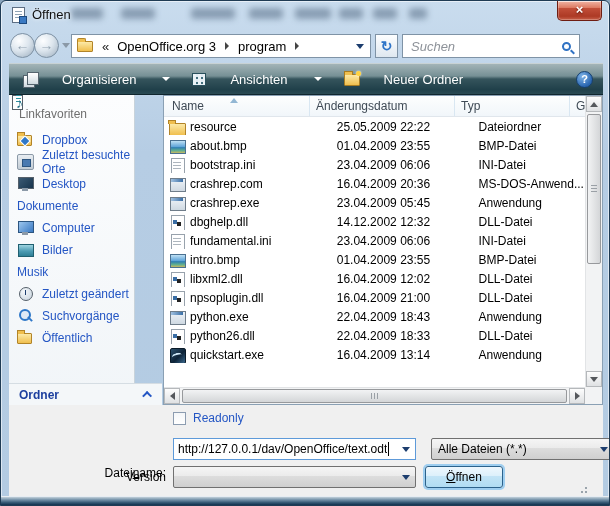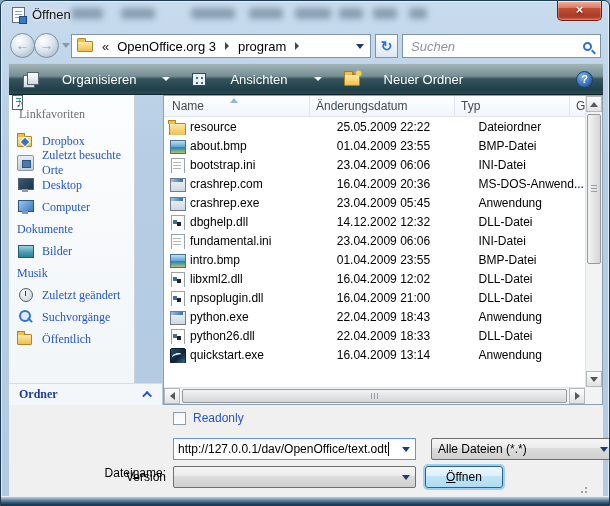--- a/index.html
+++ b/index.html
@@ -38,21 +38,21 @@
   .bc-folder{ width:16px; height:11px; margin:0 5px 0 5px; position:relative; border-radius:1px;
     background:linear-gradient(180deg,#fce9a7,#f0bf4e); border:1px solid #b28428; flex:none;}
   .bc-folder::before{ content:""; position:absolute; top:-4px; left:-1px; width:7px; height:3px; background:#f0bf4e;
     border:1px solid #b28428; border-bottom:none; border-radius:2px 2px 0 0;}
   .bc-chevrons{ color:#222; font-size:13px; margin:0 4px; }
   .bc-item{ font-size:13px; padding:0 4px; }
   .bc-sep{ border-left:4px solid #444; border-top:4px solid transparent; border-bottom:4px solid transparent; margin:0 5px; }
   .bc-dd{ margin-left:auto; margin-right:6px; border-left:4px solid transparent; border-right:4px solid transparent; border-top:5px solid #1c3d6e;}
   .refresh-btn{ position:absolute; left:366px; top:5px; width:23px; height:24px; background:linear-gradient(#fdfeff,#dfe8f0);
     border:1px solid #7f93a6; color:#2e74c8; font-size:14px; font-weight:bold; text-align:center; line-height:22px; cursor:pointer;}
-  .search-box{ position:absolute; left:393px; top:5px; width:199px; height:24px; background:#fff; border:1px solid #7f93a6;
+  .search-box{ position:absolute; left:393px; top:5px; width:178px; height:24px; background:#fff; border:1px solid #7f93a6;
     display:flex; align-items:center; padding:0 8px; cursor:text;text-align:right;}
   .search-ph{ font-style:italic; color:#8d9299; font-size:13px; }
   .mag{ margin-left:auto; position:relative; width:9px; height:9px; border:2px solid #3173c4; border-radius:50%; }
   .mag::after{ content:""; position:absolute; left:6px; top:7px; width:5px; height:2px; background:#3173c4; transform:rotate(45deg); }
 
   
   .toolbar{ position:absolute; left:0; top:34px; width:594px; height:32px;
     background:linear-gradient(180deg,#a3b4b7 0%,#769095 40%,#35545c 50%,#20404a 85%,#2a4a53 100%);
     border-top:1px solid #c8d2d4; border-bottom:1px solid #10262e;
     display:flex; align-items:center; color:#fff; font-size:13px; }
@@ -67,21 +67,21 @@
   .ic-newfolder{ width:16px; height:12px; position:relative; margin-top:2px; border-radius:1px;
     background:linear-gradient(180deg,#fce9a7,#f0bf4e); border:1px solid #a87c22; flex:none;}
   .ic-newfolder::before{ content:""; position:absolute; top:-4px; left:-1px; width:7px; height:3px; background:#f0bf4e; border:1px solid #a87c22; border-bottom:none;}
   .ic-newfolder::after{ content:""; position:absolute; right:-2px; top:-4px; width:5px; height:5px; background:#ffd23e; border-radius:50%; box-shadow:0 0 2px #fff;}
   .help-btn{ margin-left:auto; margin-right:10px; width:17px; height:17px; border-radius:50%;
     background:radial-gradient(circle at 35% 30%, #7fb4e8, #2a66b0 70%); border:1px solid #16406e;
     color:#fff; font-size:11px; font-weight:bold; text-align:center; line-height:15px; cursor:pointer;}
 
   
   .sidebar{ position:absolute; left:0; top:66px; width:126px; height:310px;
-    background:linear-gradient(180deg,#fcfdfe 0%,#f1f5f8 100%); border-right:1px solid #c8d3db;font-family:Liberation Serif, serif; }
+    background:linear-gradient(180deg,#fcfdfe 0%,#f1f5f8 100%); border-right:1px solid #c8d3db; }
   .sb-header{ color:#6f6f6f; font-size:12px; padding:12px 0 8px 10px; }
   .sb-item{ display:flex; align-items:center; gap:8px; height:22px; padding-left:8px; color:#2456c4; cursor:pointer; }
   .sb{ width:17px; height:16px; position:relative; flex:none; }
   .sb-fold{ position:absolute; left:0; top:3px; width:15px; height:11px; border-radius:1px;
     background:linear-gradient(180deg,#fce9a7,#f0bf4e); border:1px solid #b28428;}
   .sb-fold::before{ content:""; position:absolute; top:-4px; left:-1px; width:6px; height:3px; background:#f0bf4e; border:1px solid #b28428; border-bottom:none;}
   .sb-folder-dropbox .sb-fold::after{ content:""; position:absolute; left:4px; top:2px; width:6px; height:6px; background:#2e77c8; transform:rotate(45deg); box-shadow:0 0 0 1px #fff;}
   .sb-recent-places{ background:linear-gradient(#e8edf2,#c2ccd4); border:1px solid #8b99a7; border-radius:2px;}
   .sb-recent-places::after{ content:""; position:absolute; left:4px; top:4px; width:7px; height:6px; background:#4a7ab0; border:1px solid #2c5580;}
   .sb-desktop::before{ content:""; position:absolute; left:1px; top:1px; width:14px; height:10px; background:linear-gradient(135deg,#3b5a73,#17344c); border:1px solid #55606a;}
@@ -258,26 +258,26 @@
   </div>
           <div class="sb-item">
     <span class="sb sb-recent-places"></span>
     <span class="sb-label">Zuletzt besuchte Orte</span>
   </div>
           <div class="sb-item">
     <span class="sb sb-desktop"></span>
     <span class="sb-label">Desktop</span>
   </div>
           <div class="sb-item">
+    <span class="sb sb-page"></span>
+    <span class="sb-label">Dokumente</span>
+  </div>
+          <div class="sb-item">
     <span class="sb sb-computer"></span>
     <span class="sb-label">Computer</span>
-  </div>
-          <div class="sb-item">
-    <span class="sb sb-page"></span>
-    <span class="sb-label">Dokumente</span>
   </div>
           <div class="sb-item">
     <span class="sb sb-pictures"></span>
     <span class="sb-label">Bilder</span>
   </div>
           <div class="sb-item">
     <span class="sb sb-page sb-music"></span>
     <span class="sb-label">Musik</span>
   </div>
           <div class="sb-item">

